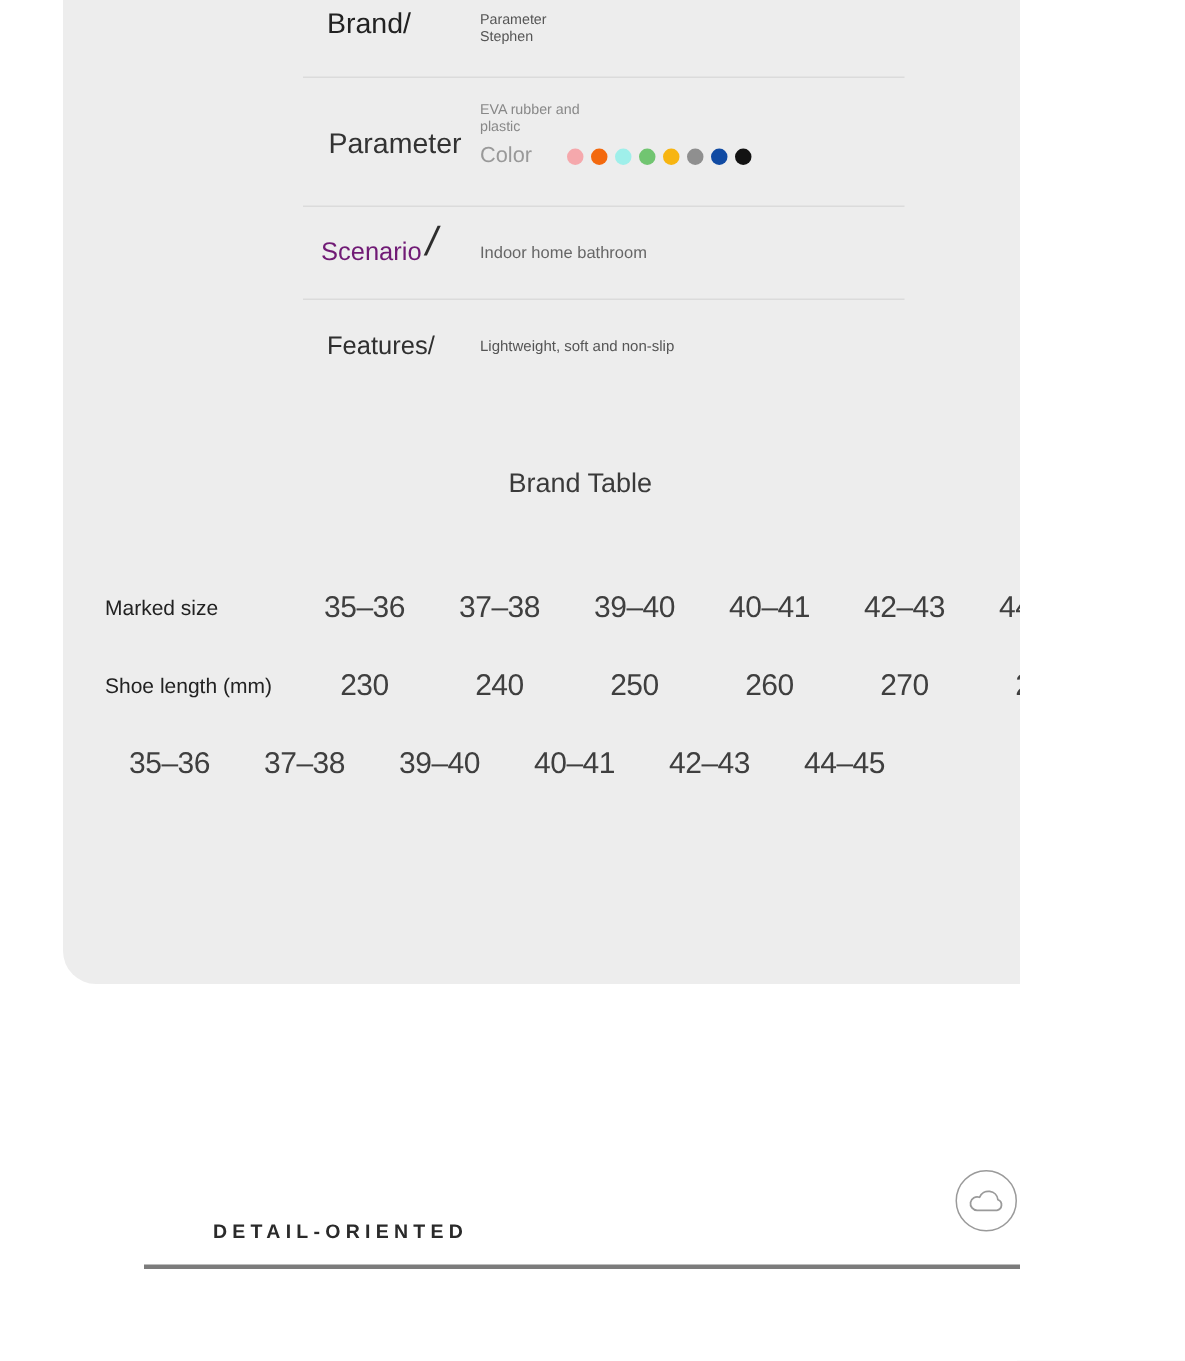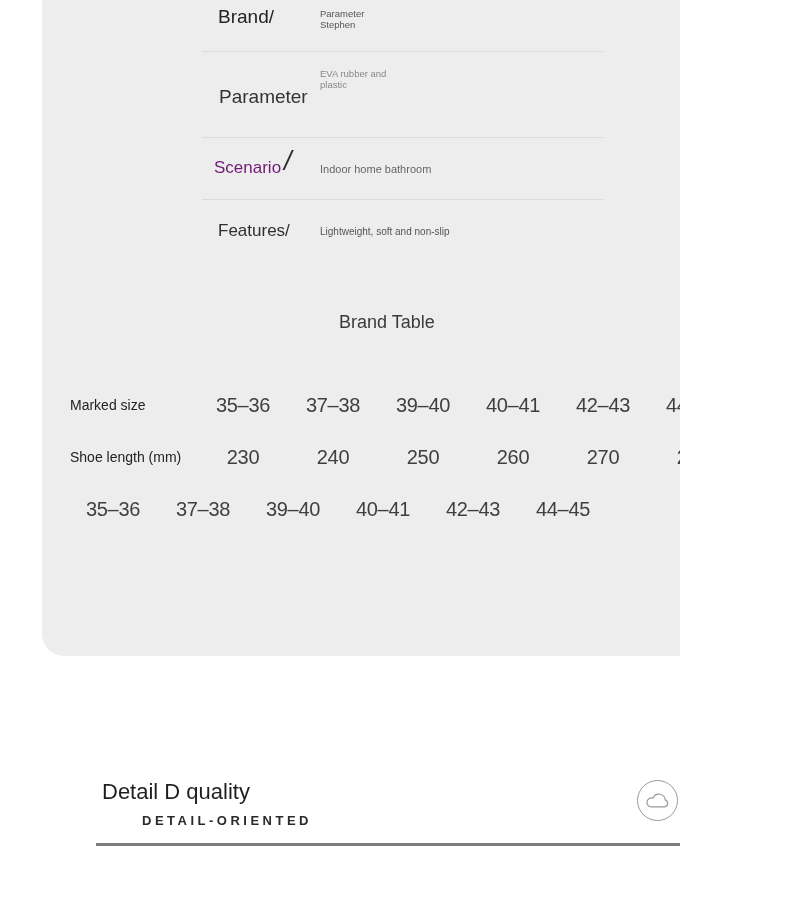--- a/index.html
+++ b/index.html
@@ -65,20 +65,33 @@
     <div class="params">
 
       <div class="param-row row-brand">
         <span class="brand-label">Brand/</span>
         <span class="brand-value">Parameter Stephen</span>
       </div>
 
       <div class="param-row row-parameter">
         <span class="parameter-label">Parameter</span>
         <span class="material-value">EVA rubber and plastic</span>
+        <div class="color-line">
+          <span class="color-label">Color</span>
+          <div class="swatches">
+            <span class="swatch" style="background: rgb(245, 168, 172);"></span>
+            <span class="swatch" style="background: rgb(243, 105, 14);"></span>
+            <span class="swatch" style="background: rgb(159, 239, 234);"></span>
+            <span class="swatch" style="background: rgb(113, 197, 113);"></span>
+            <span class="swatch" style="background: rgb(247, 181, 17);"></span>
+            <span class="swatch" style="background: rgb(143, 143, 143);"></span>
+            <span class="swatch" style="background: rgb(17, 75, 163);"></span>
+            <span class="swatch" style="background: rgb(19, 19, 19);"></span>
+          </div>
+        </div>
       </div>
 
       <div class="param-row row-scenario">
         <span class="scenario-label">Scenario</span>
         <span class="scenario-slash">/</span>
         <span class="scenario-value">Indoor home bathroom</span>
       </div>
 
       <div class="param-row row-features no-border">
         <span class="features-label">Features/</span>
@@ -118,21 +131,20 @@
         <div class="size-cell">40–41</div>
         <div class="size-cell">42–43</div>
         <div class="size-cell">44–45</div>
       </div>
 
     </div>
 
 
   </div>
 
-  <div class="detail-title">Detail D quality</div>
   <div class="detail-subtitle">DETAIL-ORIENTED</div>
 
   <div class="detail-badge">
     <svg width="27" height="19" viewBox="0 0 36 25">
       <path d="M27.5 21 H10 a6 6 0 1 1 2.1-11.6 A8.5 8.5 0 0 1 28.4 11.6 A4.9 4.9 0 0 1 27.5 21 Z" fill="none" stroke="#9a9a9a" stroke-width="1.6" stroke-linejoin="round"></path>
     </svg>
   </div>
 
   <div class="detail-rule"></div>
 

